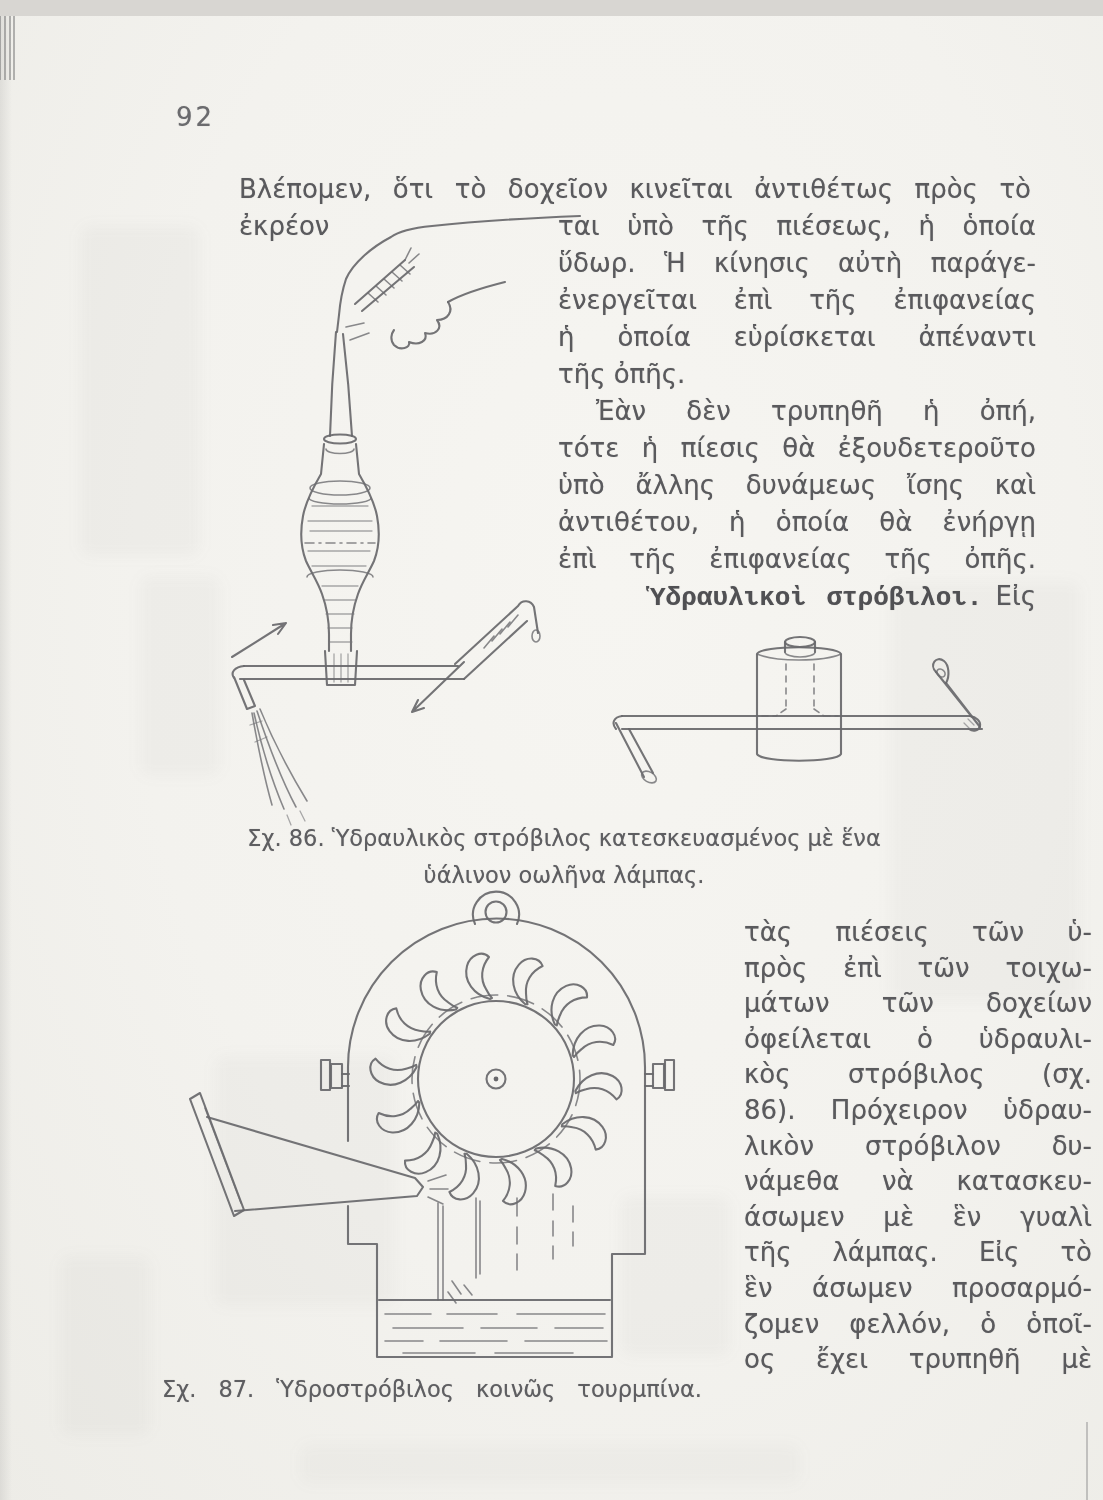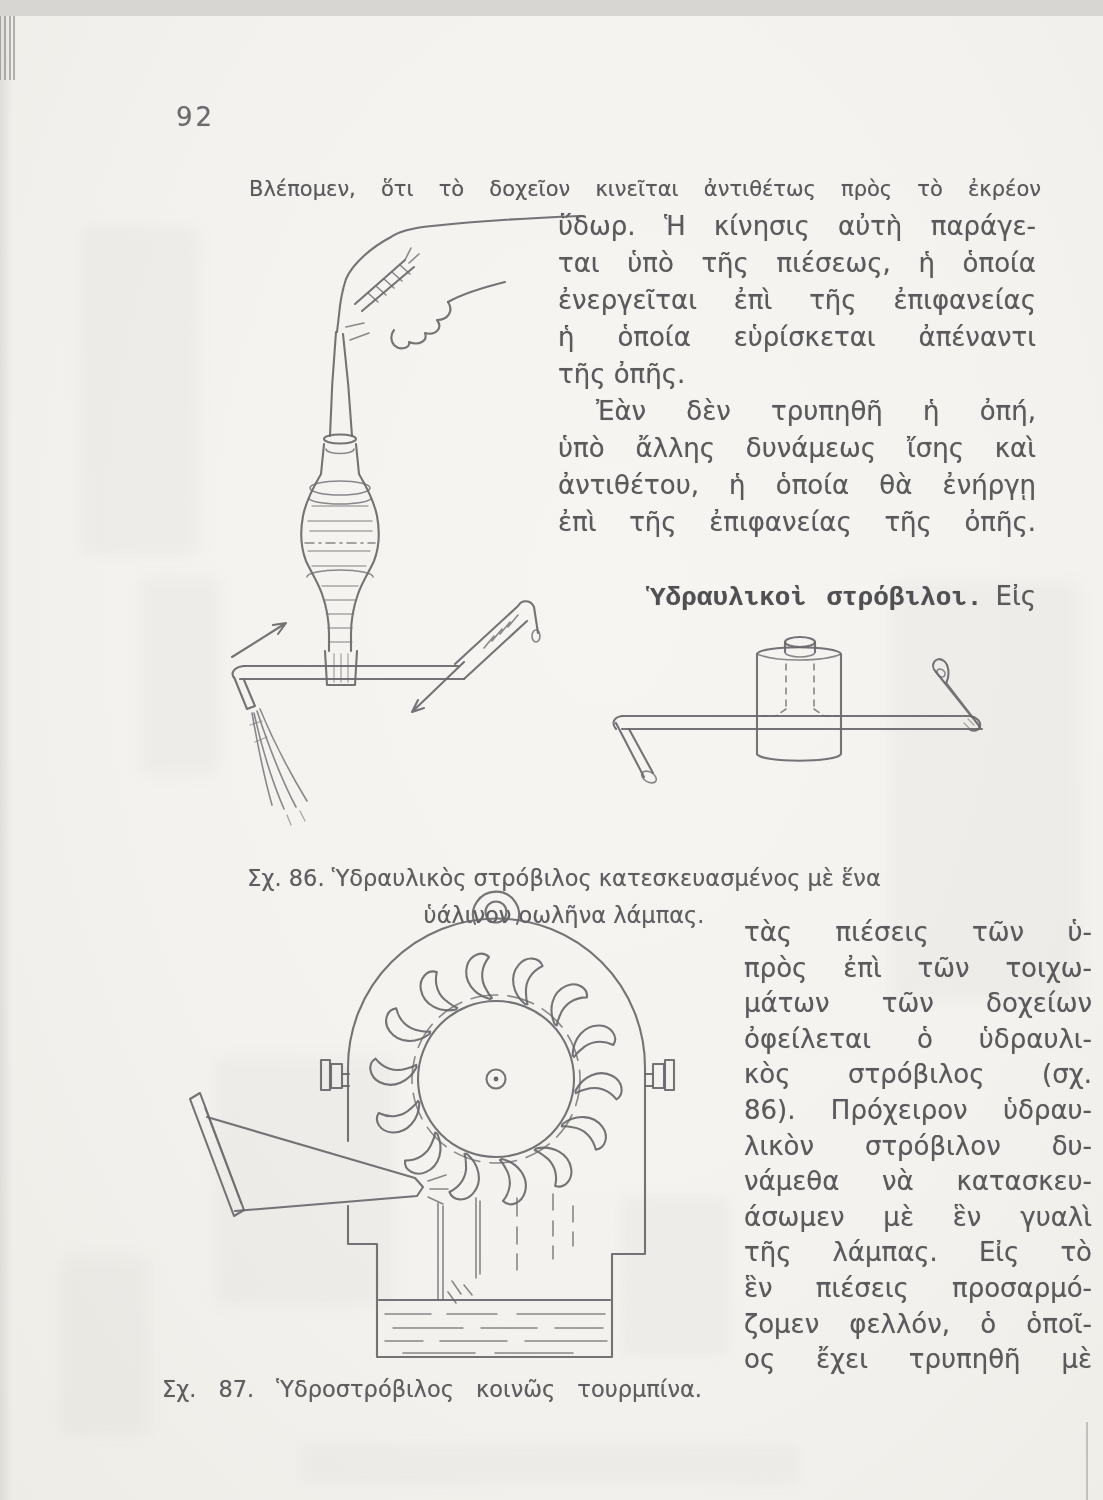--- a/index.html
+++ b/index.html
@@ -10,27 +10,27 @@
     background:
       radial-gradient(ellipse at 55% 38%, #f6f5f1 0%, #f3f2ee 55%, #edecE7 100%);
     overflow:hidden;
     font-family:"DejaVu Sans","Liberation Sans",sans-serif;
     color:#59595c;
   }
   .txt{position:absolute;color:#5a5a5d;text-shadow:0 0 0.7px rgba(90,90,93,.55);}
   .tline{white-space:nowrap;}
   .tline.j{white-space:normal;text-align:justify;text-align-last:justify;}
   .tline.ind{text-indent:38px;}
-  #intro{left:249px;top:155px;width:792px;font-size:21px;line-height:37px;
+  #intro{left:239px;top:155px;width:792px;font-size:26px;line-height:37px;
          text-align:justify;text-align-last:justify;}
   #col86{left:558px;top:192px;width:478px;font-size:26px;line-height:37px;}
   #heading86{left:558px;top:562px;width:478px;font-size:26px;line-height:37px;
              text-indent:92px;text-align:justify;text-align-last:justify;white-space:nowrap;}
   #heading86 .bold{font-family:Liberation Mono, monospace;font-weight:700;color:#505053;}
-  #cap86{left:246px;top:844px;width:636px;font-size:22.5px;line-height:37px;text-align:center;color:#5e5e61;}
+  #cap86{left:246px;top:804px;width:636px;font-size:22.5px;line-height:37px;text-align:center;color:#5e5e61;}
   #col87{left:744px;top:899px;width:348px;font-size:26px;line-height:35.6px;}
   #cap87{left:162px;top:1358px;width:540px;font-size:22.5px;line-height:30px;color:#5e5e61;
          text-align:justify;text-align-last:justify;white-space:nowrap;}
   #pagenum{left:176px;top:86px;font-size:26px;letter-spacing:3px;color:#6b6b6e;}
   svg{position:absolute;overflow:visible;}
   svg *{vector-effect:non-scaling-stroke;}
   .ln{fill:none;stroke:#68686b;stroke-width:2.1;stroke-linecap:round;stroke-linejoin:round;stroke-opacity:.92;}
   .thin{fill:none;stroke:#77777a;stroke-width:1.3;stroke-linecap:round;stroke-opacity:.62;}
   .mid{fill:none;stroke:#6d6d70;stroke-width:1.6;stroke-linecap:round;stroke-opacity:.8;}
   .ghost{position:absolute;filter:blur(7px);border-radius:10px;pointer-events:none;}
@@ -55,26 +55,27 @@
   <div class="ghost" style="left:215px;top:1040px;width:180px;height:250px;background:rgba(110,110,110,.04);"></div>
   <div class="ghost" style="left:620px;top:1180px;width:110px;height:160px;background:rgba(110,110,110,.045);"></div>
   <div class="ghost" style="left:60px;top:1240px;width:90px;height:180px;background:rgba(110,110,110,.04);"></div>
   <div class="ghost" style="left:300px;top:1428px;width:500px;height:40px;background:rgba(110,110,110,.035);"></div>
 
   <div id="pagenum" class="txt">92</div>
 
   <div id="intro" class="txt">Βλέπομεν, ὅτι τὸ δοχεῖον κινεῖται ἀντιθέτως πρὸς τὸ ἐκρέον</div>
 
   <div id="col86" class="txt">
+      <div class="tline j">ται ὑπὸ τῆς πιέσεως, ἡ ὁποία</div>
       <div class="tline j">ὕδωρ. Ἡ κίνησις αὐτὴ παράγε-</div>
-      <div class="tline j">ται ὑπὸ τῆς πιέσεως, ἡ ὁποία</div>
       <div class="tline j">ἐνεργεῖται ἐπὶ τῆς ἐπιφανείας</div>
       <div class="tline j">ἡ ὁποία εὑρίσκεται ἀπέναντι</div>
       <div class="tline">τῆς ὀπῆς.</div>
       <div class="tline j ind">Ἐὰν δὲν τρυπηθῆ ἡ ὀπή,</div>
+      <div class="tline j">τότε ἡ πίεσις θὰ ἐξουδετεροῦτο</div>
       <div class="tline j">ὑπὸ ἄλλης δυνάμεως ἴσης καὶ</div>
       <div class="tline j">ἀντιθέτου, ἡ ὁποία θὰ ἐνήργῃ</div>
       <div class="tline j">ἐπὶ τῆς ἐπιφανείας τῆς ὀπῆς.</div>
     </div>
 
   <div id="heading86" class="txt"><span class="bold">Ὑδραυλικοὶ στρόβιλοι.</span><span> Εἰς</span></div>
 
   <svg style="left:200px;top:183px;" width="810" height="632" viewBox="0 0 810 632">
     <g>
       <path class="ln" d="M380,17 C330,19 268,23 232,27 C212,29 199,32 191,38 C172,48 153,64 146,80 C142,92 140,104 139,116 L137,133"></path>
@@ -209,20 +210,20 @@
       <div class="tline j">τὰς πιέσεις τῶν ὑ-</div>
       <div class="tline j">πρὸς ἐπὶ τῶν τοιχω-</div>
       <div class="tline j">μάτων τῶν δοχείων</div>
       <div class="tline j">ὀφείλεται ὁ ὑδραυλι-</div>
       <div class="tline j">κὸς στρόβιλος (σχ.</div>
       <div class="tline j">86). Πρόχειρον ὑδραυ-</div>
       <div class="tline j">λικὸν στρόβιλον δυ-</div>
       <div class="tline j">νάμεθα νὰ κατασκευ-</div>
       <div class="tline j">άσωμεν μὲ ἓν γυαλὶ</div>
       <div class="tline j">τῆς λάμπας. Εἰς τὸ</div>
-      <div class="tline j">ἓν πιέσεις προσαρμό-</div>
+      <div class="tline j">ἓν άσωμεν προσαρμό-</div>
       <div class="tline j">ζομεν φελλόν, ὁ ὁποῖ-</div>
       <div class="tline j">ος ἔχει τρυπηθῆ μὲ</div>
     </div>
 
   <div id="cap87" class="txt">Σχ. 87. Ὑδροστρόβιλος κοινῶς τουρμπίνα.</div>
 
 </div>
 
 </body></html>

